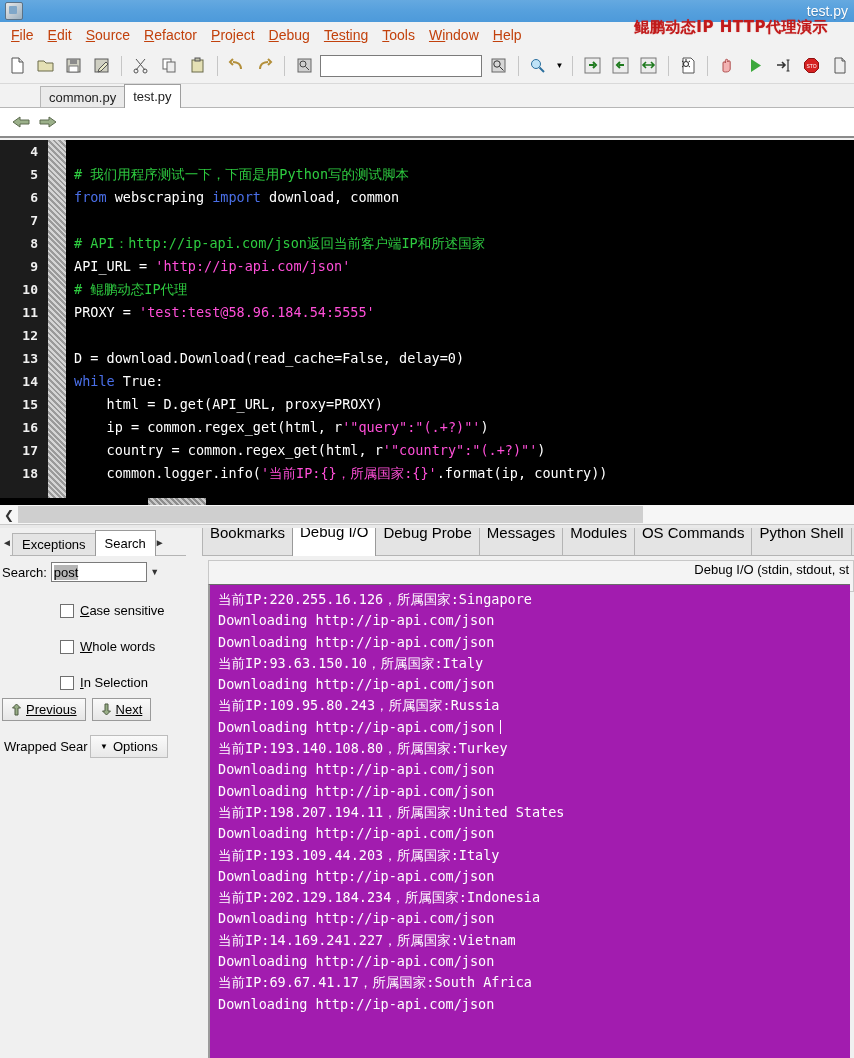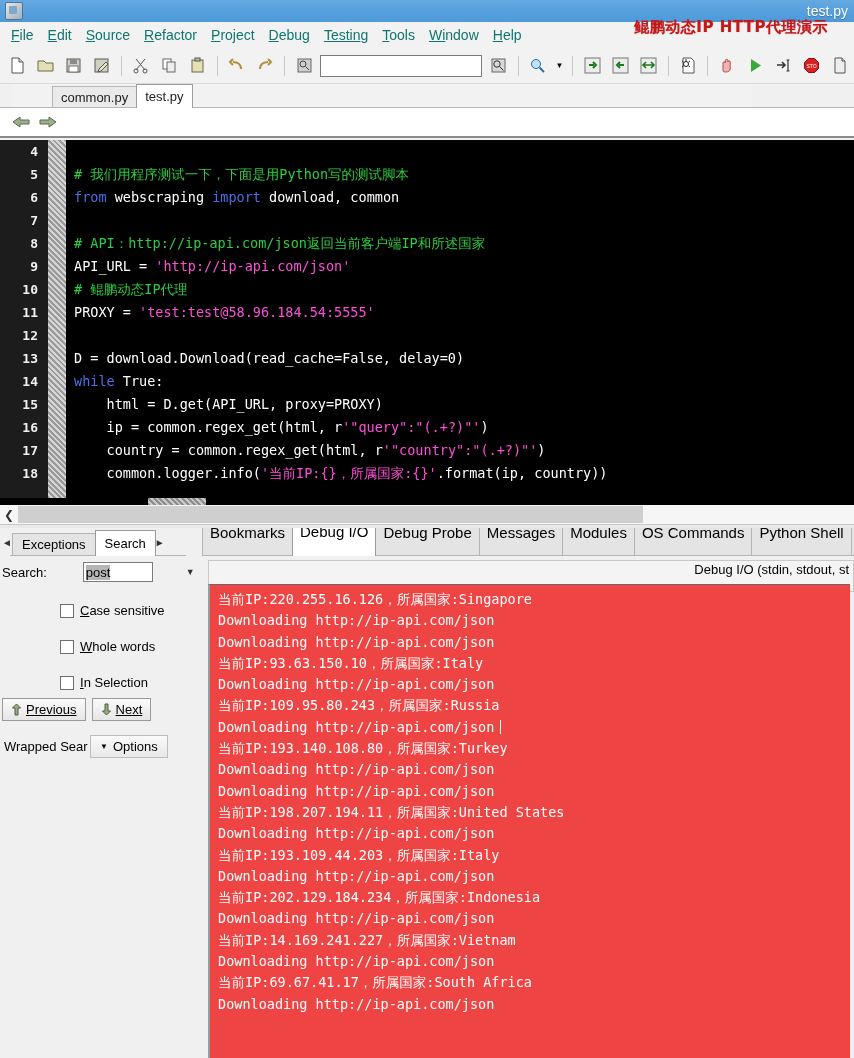--- a/index.html
+++ b/index.html
@@ -42,21 +42,21 @@
     text-shadow:0 0 1px rgba(193,26,26,.6);
   }
 
   
   .menubar{
     position:absolute;left:0;top:22px;width:854px;height:26px;
     background:#f2f2f2;display:flex;align-items:center;padding-left:4px;
     box-sizing:border-box;
   }
   .menu-item{
-    padding:3px 7px;font-size:14px;color:#0f766e;cursor:default;white-space:nowrap;
+    padding:3px 7px;font-size:14px;color:#c2410c;cursor:default;white-space:nowrap;
   }
   .menu-item u{text-decoration:underline;}
 
   
   .toolbar{
     position:absolute;left:0;top:48px;width:854px;height:36px;
     background:#f2f2f2;border-bottom:1px solid #d9d9d9;
     display:flex;align-items:center;padding-left:3px;box-sizing:border-box;
   }
   .tb-btn{
@@ -65,21 +65,21 @@
   }
   .tb-sep{width:1px;height:20px;background:#c6c6c6;margin:0 5px;}
   .tb-search{
     width:172px;height:20px;background:#fff;border:1px solid #7b7b7b;margin:0 2px;
   }
   
   .ico{display:block;width:17px;height:17px;position:relative;}
 
   
   .filetabs{
-    position:absolute;left:12px;top:84px;width:700px;height:24px;
+    position:absolute;left:0;top:84px;width:700px;height:24px;
     background:#f2f2f2;display:flex;align-items:flex-end;padding-left:40px;
   }
   .ftab{
     height:21px;line-height:21px;padding:0 8px;font-size:13px;
     border:1px solid #b6b6b6;border-bottom:none;background:#eaeaea;
     margin-right:-1px;cursor:default;color:#222;
   }
   .ftab.active{background:#fff;height:23px;line-height:23px;border-color:#9e9e9e;position:relative;z-index:2;}
   .filetabs-underline{
     position:absolute;left:0;top:107px;width:854px;height:1px;background:#b6b6b6;
@@ -150,21 +150,21 @@
   
   .searchpanel{position:absolute;left:0;top:0;width:196px;height:530px;background:#f0f0f0;}
   .sp-tabs{display:flex;align-items:flex-end;height:28px;padding-left:2px;}
   .sp-scroll{width:10px;text-align:center;font-size:10px;color:#333;line-height:26px;}
   .sp-tab{
     height:22px;line-height:22px;padding:0 9px;font-size:13px;background:#e4e4e4;
     border:1px solid #b4b4b4;border-bottom:none;margin-right:-1px;cursor:default;
   }
   .sp-tab.active{background:#fff;height:25px;line-height:25px;border-color:#9a9a9a;position:relative;z-index:2;}
   .sp-tabs-line{position:absolute;left:10px;top:27px;width:176px;height:1px;background:#b4b4b4;}
-  .sp-row{display:flex;align-items:center;margin:6px 0 2px 2px;gap:32px;}
+  .sp-row{display:flex;align-items:center;margin:6px 0 2px 2px;}
   .sp-label{font-size:13px;}
   .sp-input{
     width:96px;height:20px;border:1px solid #7b7b7b;background:#fff;margin-left:4px;
     font-size:13px;line-height:20px;padding:0 2px;box-sizing:border-box;position:relative;
   }
   .sp-input .sel{background:#b5b5b5;color:#000;}
   .sp-drop{width:16px;text-align:center;font-size:9px;color:#333;}
   .sp-check{display:flex;align-items:center;margin:21px 0 0 60px;font-size:13px;}
   .sp-box{
     width:12px;height:12px;border:1px solid #6f6f6f;background:#fff;margin-right:6px;
@@ -193,21 +193,21 @@
   .dp-tab.active{background:#fff;height:25px;line-height:25px;border-color:#9a9a9a;position:relative;z-index:2;}
   .dp-tabs-line{position:absolute;left:6px;top:27px;width:652px;height:1px;background:#b4b4b4;}
   .dp-caption{
     position:absolute;left:12px;top:32px;width:646px;height:32px;
     background:#f4f4f4;border:1px solid #c8c8c8;box-sizing:border-box;
     text-align:right;font-size:13px;line-height:18px;padding-right:4px;
     white-space:nowrap;overflow:hidden;
   }
   .console{
     position:absolute;left:12px;top:56px;width:642px;height:474px;
-    background:#ef4444;border-left:2px solid #9b9b9b;border-top:1px solid #6a6a6a;
+    background:#a21caf;border-left:2px solid #9b9b9b;border-top:1px solid #6a6a6a;
     box-sizing:border-box;overflow:hidden;padding:4px 4px 0 8px;
   }
   .cout{
     font-family:"DejaVu Sans Mono","Liberation Mono",monospace;
     font-size:13.5px;color:#ffffff;height:21.3px;line-height:21.3px;white-space:pre;
   }
   .caret-blk{
     display:inline-block;width:1px;height:14px;background:#fff;
     vertical-align:-2px;margin-left:6px;
   }

